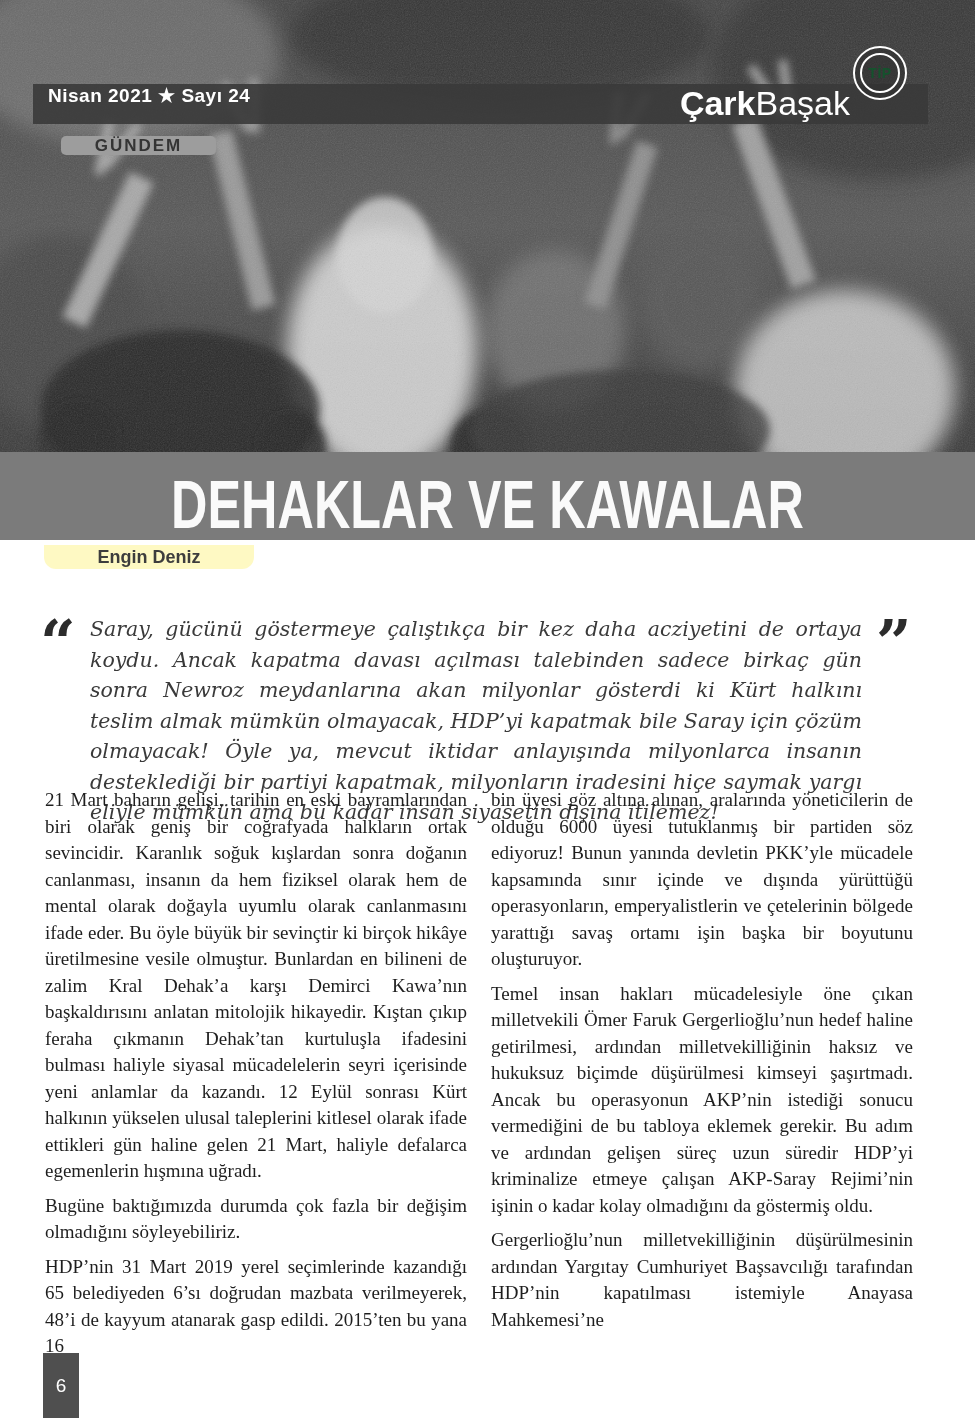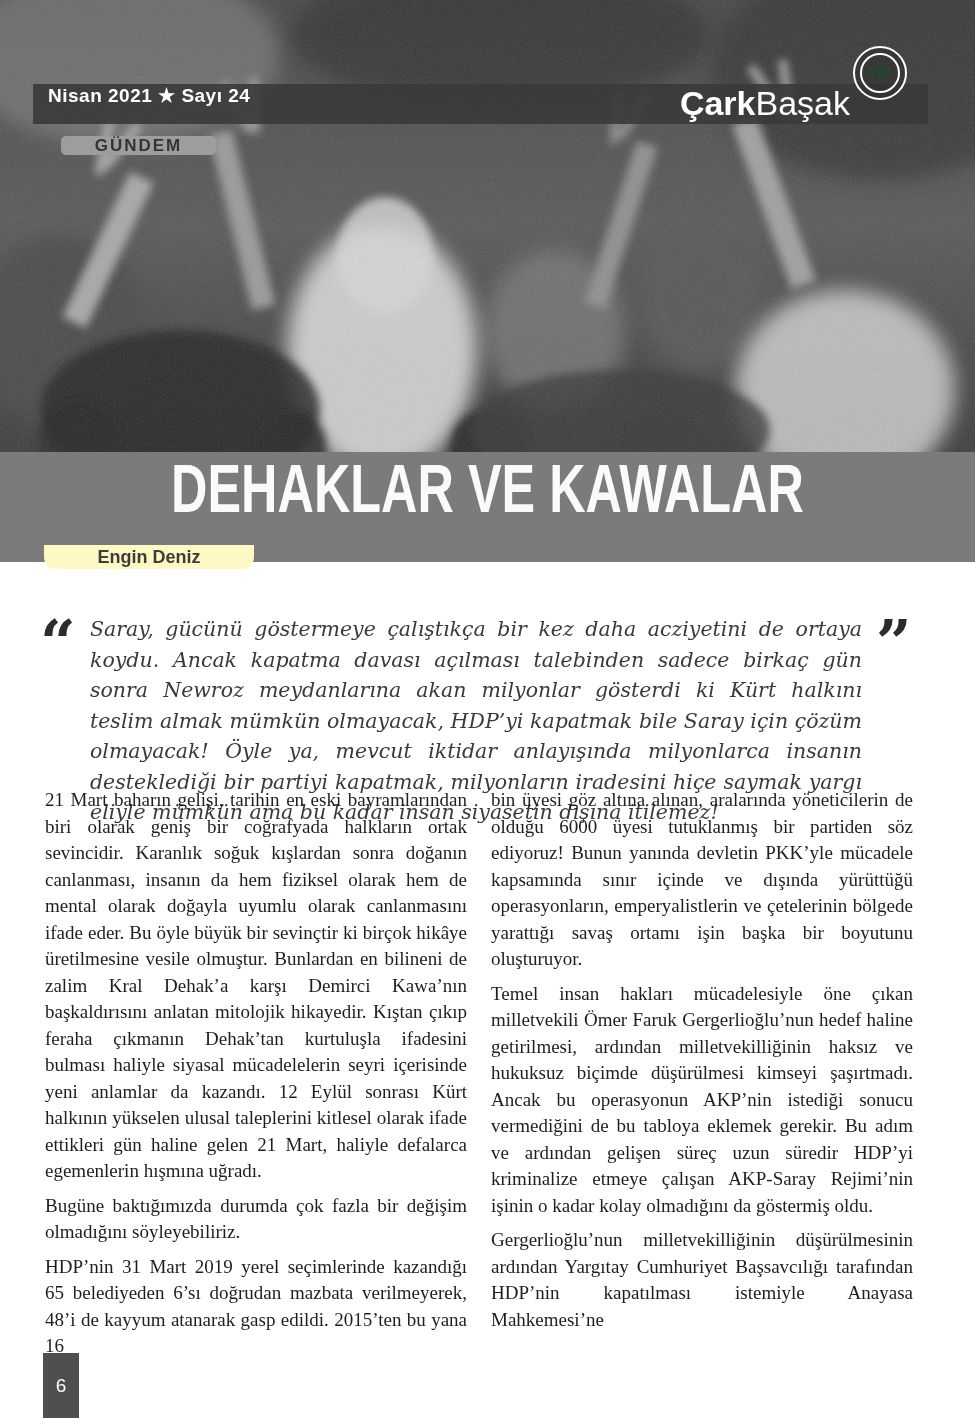--- a/index.html
+++ b/index.html
@@ -33,22 +33,22 @@
     font-family:"Liberation Sans",sans-serif;font-weight:bold;font-size:14px;letter-spacing:.5px;
   }
   .section-tag{
     position:absolute;top:88px;left:61px;width:155px;height:19px;background:#9d9d9d;
     border-radius:5px;display:flex;align-items:center;justify-content:center;
     font-family:"Liberation Sans",sans-serif;font-weight:bold;font-size:17px;
     letter-spacing:2px;color:#343434;margin-top:48px;
   }
   
   .title-band{
-    position:absolute;top:452px;left:0;width:975px;height:110px;background:#7b7b7b;
-    display:flex;align-items:flex-start;justify-content:center;
+    position:absolute;top:452px;left:0;width:975px;height:88px;background:#7b7b7b;
+    display:flex;align-items:flex-end;justify-content:center;
   }
   .title-text{
     color:#fafafa;font-family:"Liberation Sans",sans-serif;font-weight:bold;
     font-size:63px;white-space:nowrap;transform:scale(.80,1.10);letter-spacing:0;
   }
   
   .author-tag{
     position:absolute;top:545px;left:44px;width:210px;height:24px;background:#fef9c3;
     border-radius:0 0 12px 12px;display:flex;align-items:center;justify-content:center;
     font-family:"Liberation Sans",sans-serif;font-weight:bold;font-size:18px;color:#3d3d3d;

